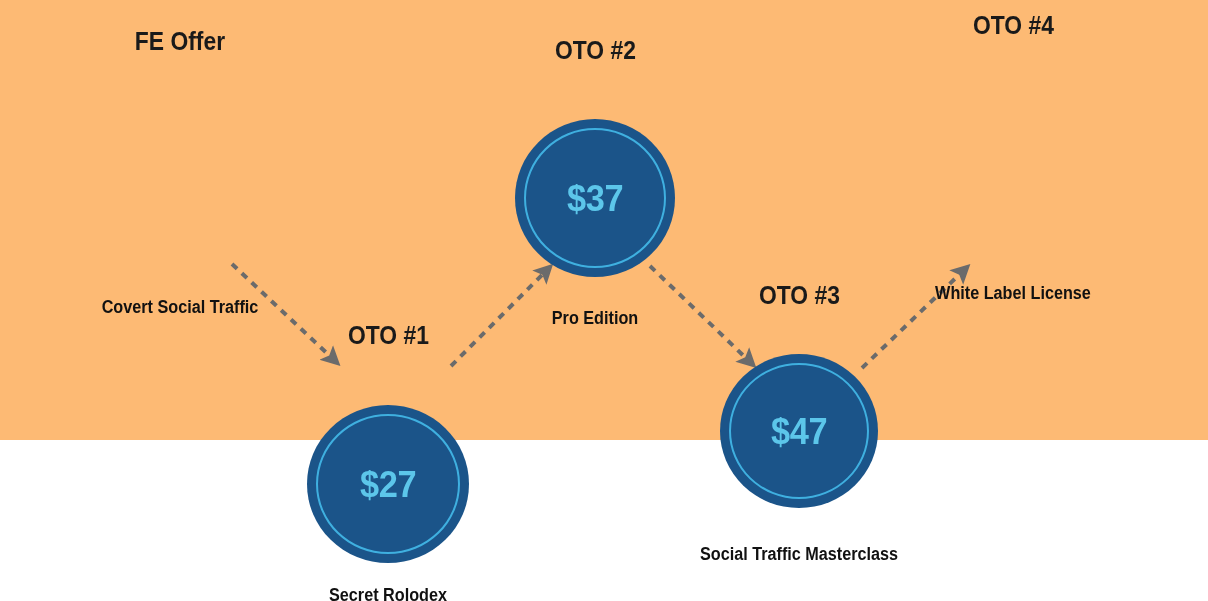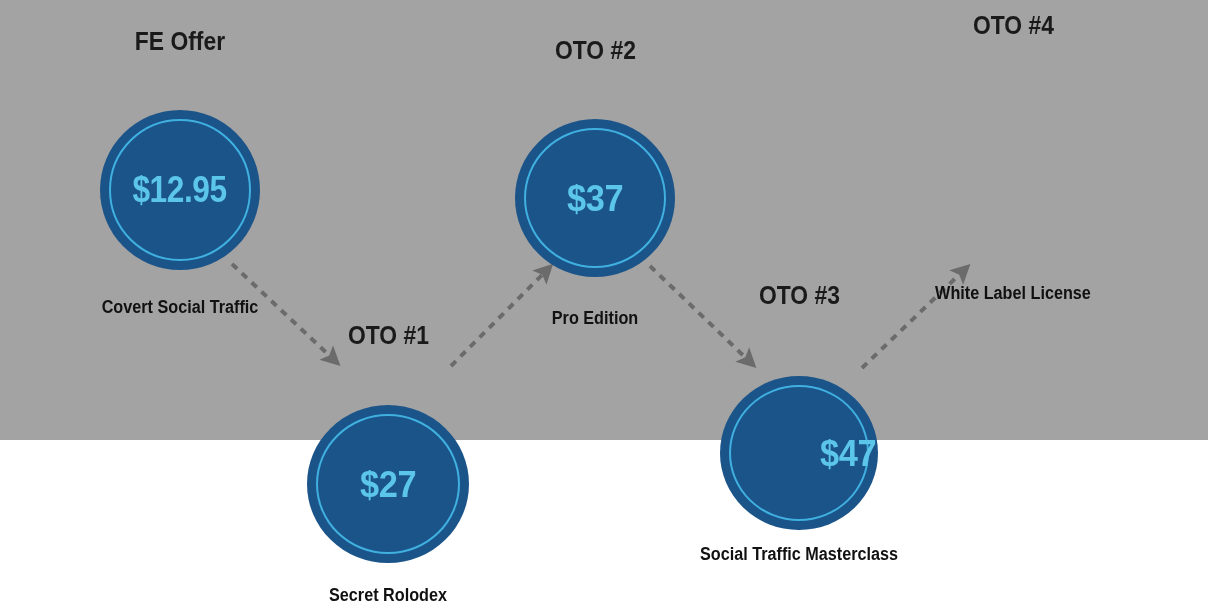--- a/index.html
+++ b/index.html
@@ -11,21 +11,21 @@
     width: 1208px;
     height: 601px;
     background: #ffffff;
     font-family: "Liberation Sans", "DejaVu Sans", sans-serif;
     overflow: hidden;
   }
   #funnel-canvas {
     position: relative;
     width: 1208px;
     height: 440px;
-    background: #a3a3a3;
+    background: #fdba74;
   }
   #arrow-layer {
     position: absolute;
     left: 0;
     top: 0;
     width: 1208px;
     height: 601px;
     pointer-events: none;
   }
   .node {
@@ -108,24 +108,20 @@
     <g stroke="#6b6b6b" stroke-width="4" fill="none" stroke-dasharray="7 6.5" stroke-linecap="butt">
       <line x1="232" y1="264" x2="332" y2="358" marker-end="url(#arrowhead)"></line>
       <line x1="451" y1="366" x2="545" y2="272" marker-end="url(#arrowhead)"></line>
       <line x1="650" y1="266" x2="748" y2="360" marker-end="url(#arrowhead)"></line>
       <line x1="862" y1="368" x2="962" y2="272" marker-end="url(#arrowhead)"></line>
     </g>
   </svg>
 
   <div class="node" style="left:100px; top:28px; width:160px; height:305px;">
     <div class="node-heading" style="left:-30px; top:0px; width:220px;">FE Offer</div>
-    <div class="node-circle" style="left:0px; top:82px; width:160px; height:160px;">
-      <div class="node-ring"></div>
-      <span class="node-price price-long">$12.95</span>
-    </div>
     <div class="node-label" style="left:-30px; top:270px; width:220px;">Covert Social Traffic</div>
   </div>
 
   <div class="node" style="left:307px; top:282px; width:162px; height:288px;margin-top:40px;">
     <div class="node-heading" style="left:29px; top:0px; width:105px;">OTO #1</div>
     <div class="node-circle" style="left:0px; top:83px; width:162px; height:158px;">
       <div class="node-ring"></div>
       <span class="node-price">$27</span>
     </div>
     <div class="node-label" style="left:-29px; top:264px; width:220px;">Secret Rolodex</div>
@@ -135,21 +131,21 @@
     <div class="node-heading" style="left:28px; top:0px; width:105px;">OTO #2</div>
     <div class="node-circle" style="left:0px; top:82px; width:160px; height:158px;align-items:center;">
       <div class="node-ring"></div>
       <span class="node-price">$37</span>
     </div>
     <div class="node-label" style="left:-20px; top:272px; width:200px;">Pro Edition</div>
   </div>
 
   <div class="node" style="left:720px; top:282px; width:158px; height:290px;">
     <div class="node-heading" style="left:27px; top:0px; width:105px;">OTO #3</div>
-    <div class="node-circle" style="left:0px; top:94px; width:158px; height:154px;justify-content:flex-end;">
+    <div class="node-circle" style="left:0px; top:72px; width:158px; height:154px;">
       <div class="node-ring"></div>
       <span class="node-price">$47</span>
     </div>
     <div class="node-label" style="left:-54px; top:263px; width:266px;">Social Traffic Masterclass</div>
   </div>
 
   <div class="node" style="left:935px; top:12px; width:156px; height:305px;">
     <div class="node-heading" style="left:26px; top:0px; width:105px;">OTO #4</div>
     <div class="node-label" style="left:-33px; top:272px; width:222px;">White Label License</div>
   </div>

